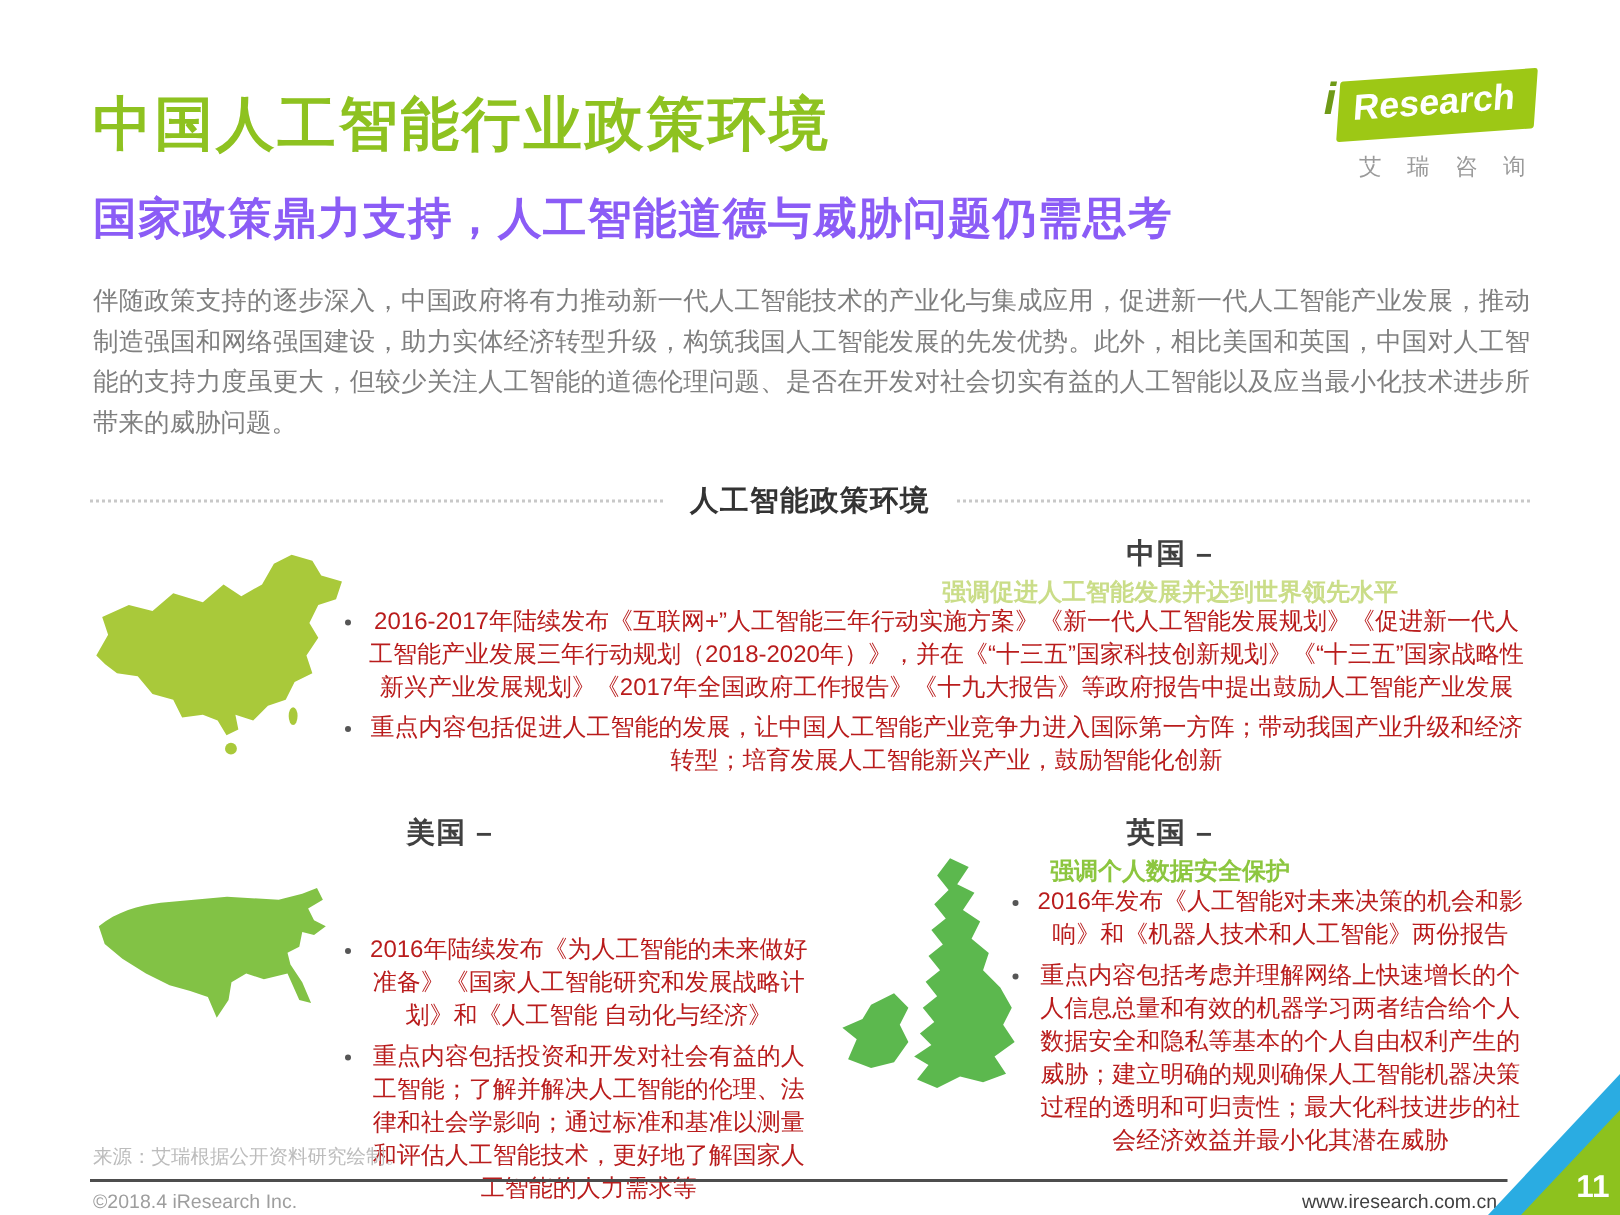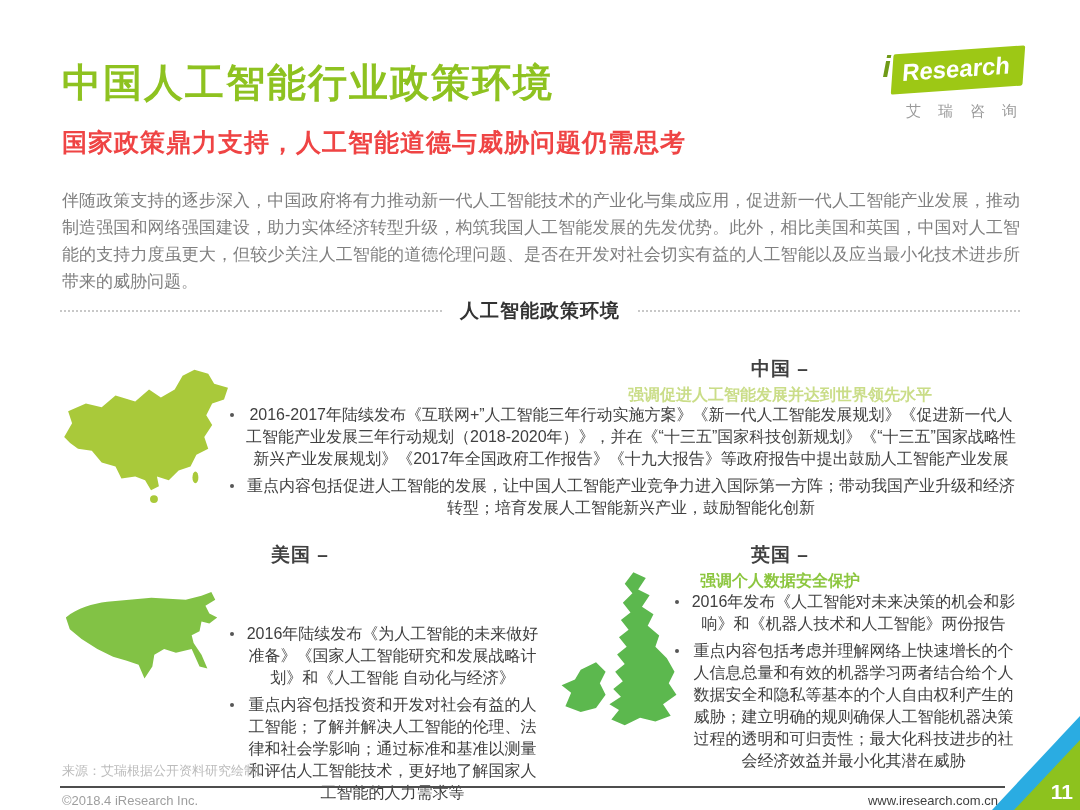--- a/index.html
+++ b/index.html
@@ -5,49 +5,49 @@
   html,body { margin:0; padding:0; background:#e8e8e8; }
   .page {
     position:relative; width:1080px; height:810px; margin:0 auto;
     background:#ffffff; overflow:hidden;
     font-family:"Liberation Sans","DejaVu Sans",sans-serif;
   }
   .abs { position:absolute; }
 
   
   .title { left:62px; top:56px; font-size:39px; font-weight:bold; color:#8ec220; letter-spacing:2px; }
-  .subtitle { left:62px; top:126px; font-size:25px; font-weight:bold; color:#ef4444; letter-spacing:1px; }
+  .subtitle { left:62px; top:126px; font-size:29px; font-weight:bold; color:#8b5cf6; letter-spacing:1px; }
   .intro { left:62px; top:187px; width:958px; font-size:17px; line-height:27px; color:#7f7f7f; text-align:justify; }
 
   
   .logo { right:56px; top:50px; width:170px; text-align:right; }
   .logo-mark { display:inline-block; white-space:nowrap; }
   .logo-i { display:inline-block; color:#6f9a17; font-size:30px; font-weight:bold; font-style:italic; margin-right:1px; vertical-align:top; }
   .logo-box { display:inline-block; background:#9dc815; color:#ffffff; font-size:24px; font-weight:bold;
               padding:5px 14px 7px 10px; transform:rotate(-4deg) skewX(-8deg); border-radius:2px; }
   .logo-cn { margin-top:12px; color:#9a9a9a; font-size:15px; letter-spacing:17px; margin-right:-10px; }
 
   
-  .section-header { left:60px; top:298px; width:960px; display:flex; align-items:center; }
+  .section-header { left:60px; top:321px; width:960px; display:flex; align-items:center; }
   .dotted { flex:1; border-top:2px dotted #c8c8c8; height:0; }
   .section-title { margin:0 18px; font-size:19px; font-weight:bold; color:#333333; letter-spacing:1px; }
 
   
   .country-head { width:480px; text-align:center; }
   .country-name { font-size:19px; font-weight:bold; color:#404040; letter-spacing:1px; }
   .tagline { margin-top:3px; font-size:16px; font-weight:bold; }
   .tag-cn { color:#cadd88; }
   .tag-us { color:#9fca49; }
   .tag-uk { color:#8cc63f; }
   .head-cn { left:540px; top:356px; }
   .head-us { left:60px;  top:542px; }
   .head-uk { left:540px; top:542px; }
 
   
-  .bullets { font-size:16px; line-height:22px; color:#404040; }
+  .bullets { font-size:16px; line-height:22px; color:#b91c1c; }
   .bul-cn { left:228px; top:404px; width:792px; }
   .bul-us { left:228px; top:623px; width:315px; }
   .bul-uk { left:673px; top:591px; width:347px; }
   .bullet { position:relative; padding-left:14px; text-align:center; margin-bottom:5px; }
   .dot { position:absolute; left:2px; top:9px; width:4px; height:4px; border-radius:50%; background:#565656; }
 
   
   .map-cn { left:58px;  top:360px; }
   .map-us { left:58px;  top:586px; }
   .map-uk { left:552px; top:564px; }

